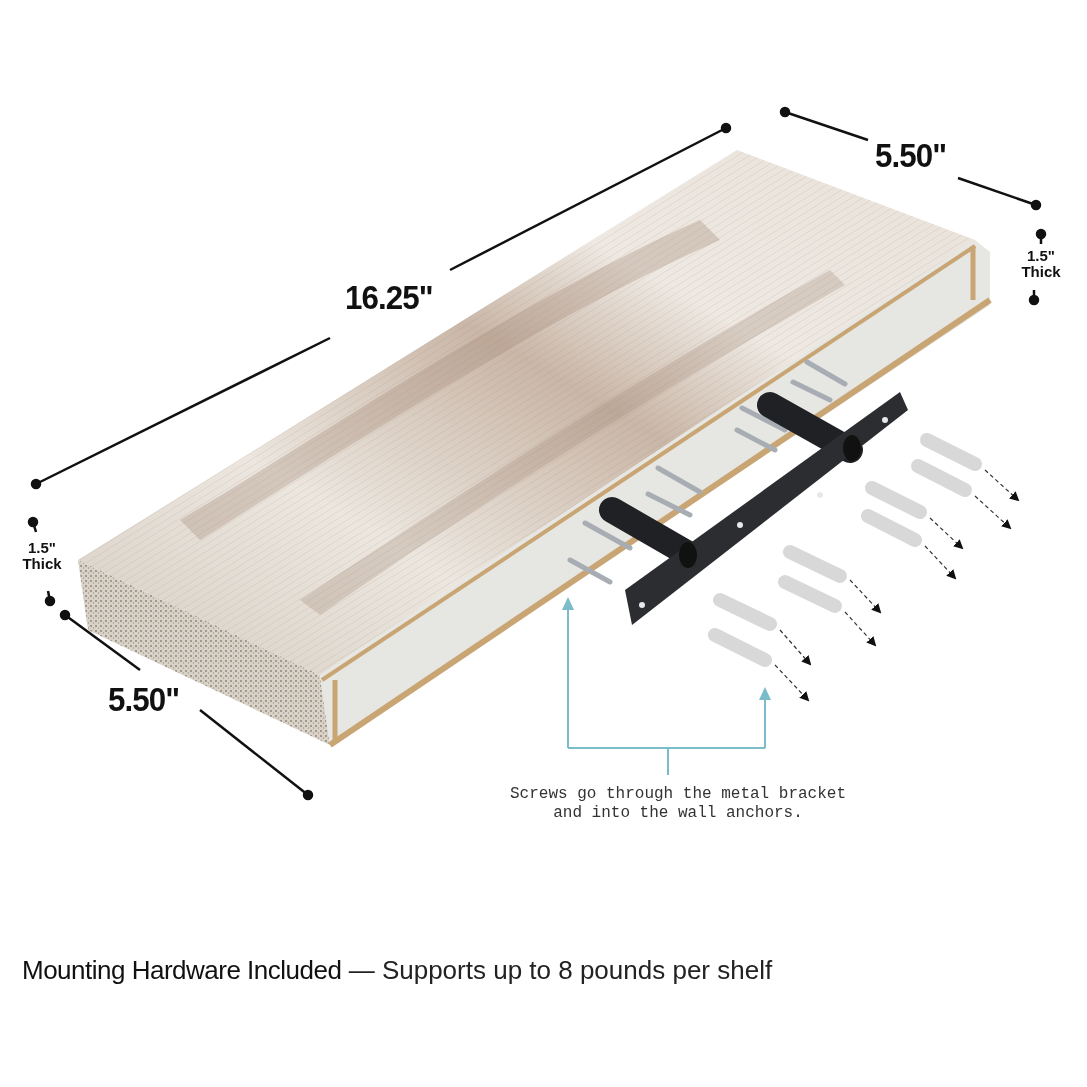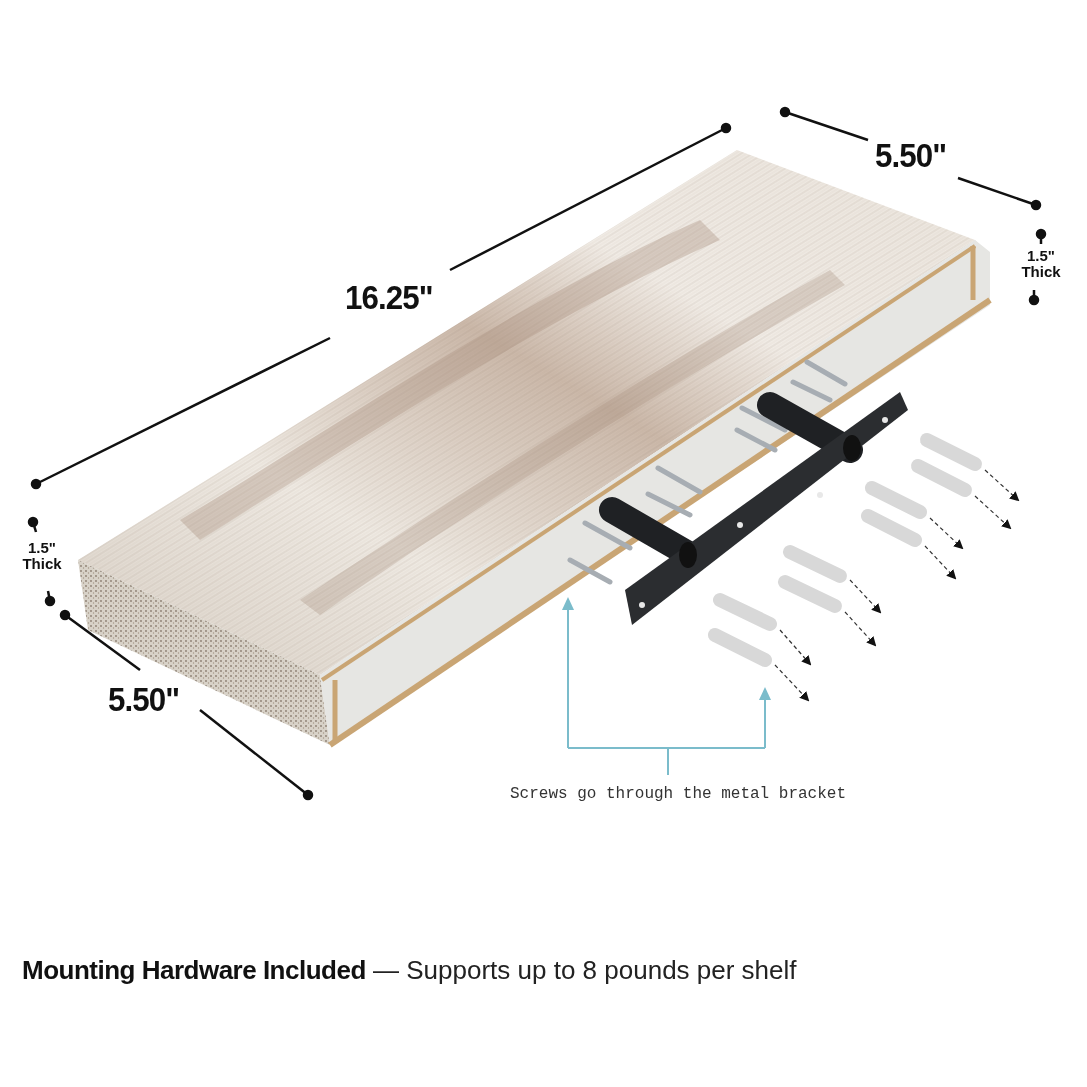--- a/index.html
+++ b/index.html
@@ -8,21 +8,21 @@
     #stage { position: absolute; left: 0; top: 0; width: 1087px; height: 1087px; }
     .dim-label { position: absolute; font-family: "Liberation Sans", sans-serif;
                  font-weight: bold; color: #111; letter-spacing: -1px; white-space: nowrap; }
     .dim-big { font-size: 34px; transform: scaleX(0.92); transform-origin: left top; }
     .thick { position: absolute; font-family: "Liberation Sans", sans-serif; font-weight: bold;
              color: #111; font-size: 15px; line-height: 16px; text-align: center; width: 60px; }
     .caption { position: absolute; left: 468px; top: 785px; width: 420px; text-align: center;
                font-family: Liberation Mono, monospace; font-size: 16px; line-height: 19px; color: #333; }
     .footer { position: absolute; left: 22px; top: 955px; font-family: "Liberation Sans", sans-serif;
               font-size: 26px; color: #111; white-space: nowrap; }
-    .footer .bold { font-weight: bold; letter-spacing: -0.5px; margin-top: 16px; }
+    .footer .bold { font-weight: normal; letter-spacing: -0.5px; margin-top: 16px; }
     .footer .light { font-weight: normal; color: #222; }
   </style>
 </head>
 <body>
 
 <div id="stage">
 
   <svg width="1087" height="1087" viewBox="0 0 1087 1087" xmlns="http://www.w3.org/2000/svg" style="position:absolute;left:0;top:0;">
     <defs>
       <linearGradient id="woodTop" x1="0" y1="1" x2="1" y2="0">
@@ -156,20 +156,21 @@
     <div>1.5"</div>
     <div>Thick</div>
   </div>
   <div class="thick" style="left:12px; top:540px;">
     <div>1.5"</div>
     <div>Thick</div>
   </div>
 
   <div class="caption">
     <div>Screws go through the metal bracket</div>
+    <div>and into the wall anchors.</div>
   </div>
 
   <div class="footer">
     <span class="bold">Mounting Hardware Included</span>
     <span class="light">—</span>
     <span class="light">Supports up to 8 pounds per shelf</span>
   </div>
 
 </div>
 

